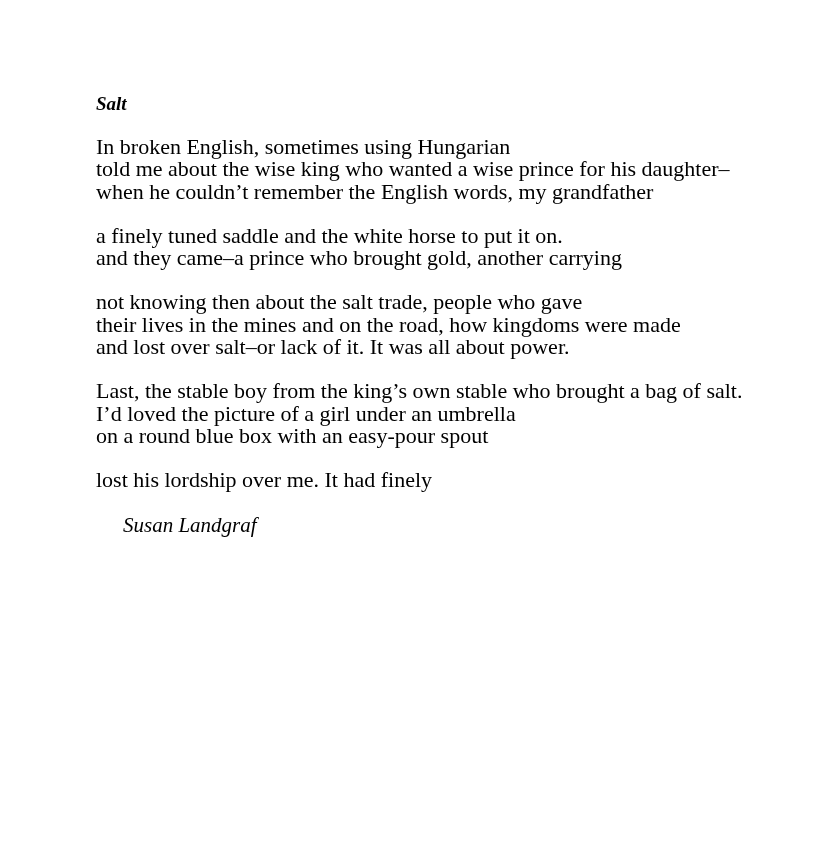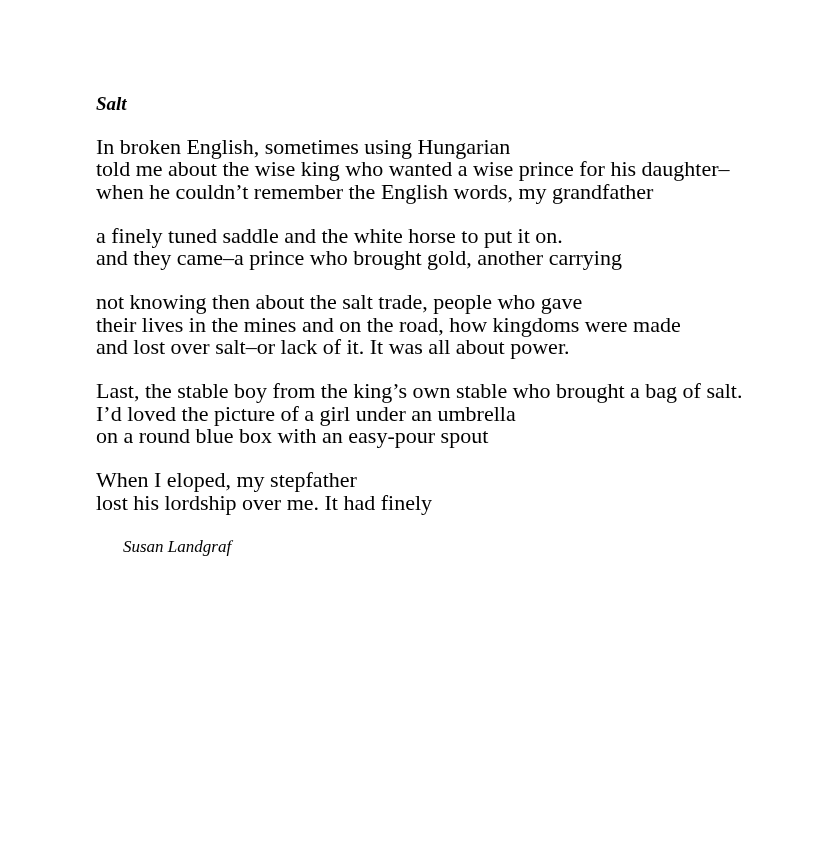--- a/index.html
+++ b/index.html
@@ -27,21 +27,21 @@
   }
   .stanza {
     margin: 0 0 22px 0;
   }
   .line {
     font-size: 22px;
     line-height: 22.3px;
     white-space: nowrap;
   }
   .author {
-    font-size: 17px;
+    font-size: 21px;
     line-height: 22.3px;
     font-style: italic;
     padding-left: 27px;
     margin-top: 3px;
     white-space: nowrap;
   }
 </style>
 </head>
 <body>
 
@@ -68,19 +68,18 @@
     <div class="line">and lost over salt–or lack of it. It was all about power.</div>
   </div>
 
   <div class="stanza">
     <div class="line">Last, the stable boy from the king’s own stable who brought a bag of salt.</div>
     <div class="line">I’d loved the picture of a girl under an umbrella</div>
     <div class="line">on a round blue box with an easy-pour spout</div>
   </div>
 
   <div class="stanza">
-    <div class="line">When I eloped, my stepfather</div>
     <div class="line">lost his lordship over me. It had finely</div>
   </div>
 
   <div class="author">Susan Landgraf</div>
 
 </div>
 
 </body></html>

